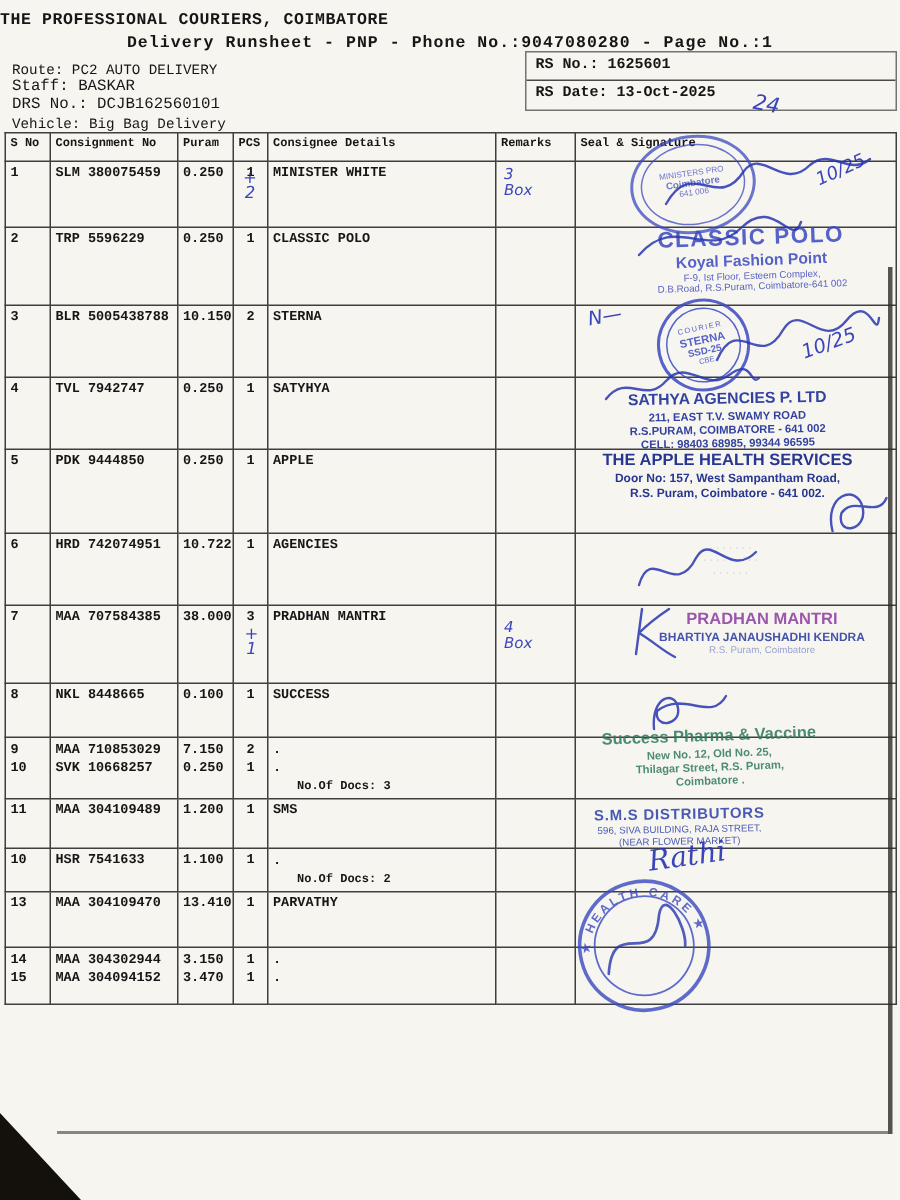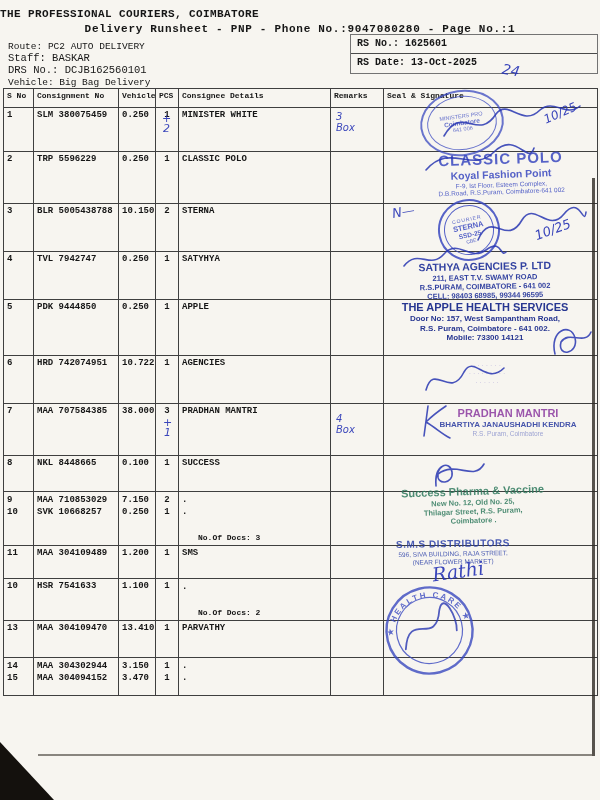--- a/index.html
+++ b/index.html
@@ -16,21 +16,21 @@
   .rsbox{top:34px;left:350px;width:246px;height:38px;border:1px solid #737373;}
   .rsrow{height:18px;line-height:18px;padding-left:6px;font-weight:bold;font-size:10px;}
   .rsrow.first{border-bottom:1px solid #4a4a4a;}
   table.t{position:absolute;top:88px;left:3px;border-collapse:collapse;table-layout:fixed;width:594px;
           font-weight:bold;font-size:9px;font-family:"Liberation Mono",monospace;}
   .t th,.t td{border:1px solid #3f3f3f;vertical-align:top;padding:2px 3px;overflow:hidden;}
   .t th{font-size:8px;text-align:left;font-weight:bold;height:14px;margin-left:39px;}
   .t td.num{text-align:right;padding-right:6px;}
   .t td.ctr{text-align:center;}
   .ln{line-height:12px;height:12px;}
-  .note{font-size:8px;padding-left:16px;line-height:10px;margin-top:15px;}
+  .note{font-size:8px;padding-left:16px;line-height:10px;margin-top:2px;}
   
   .ovl{position:absolute;inset:0;pointer-events:none;}
   .stamp{position:absolute;color:#3040b0;text-align:center;opacity:.85;font-family:"Liberation Sans",sans-serif;}
   .stamp .l{line-height:1.2;}
   .round{border:2px solid #3a49c0;border-radius:50%;display:flex;flex-direction:column;
          align-items:center;justify-content:center;opacity:.75;color:#3a49c0;
          font-family:"Liberation Sans",sans-serif;text-align:center;}
   .round .inner{border:1px solid #3a49c0;border-radius:50%;width:84%;height:84%;
          display:flex;flex-direction:column;align-items:center;justify-content:center;}
   .hand{position:absolute;font-family:"DejaVu Sans",sans-serif;font-style:italic;color:#2633b5;opacity:.9;}
@@ -64,21 +64,21 @@
         <col style="width:37px">
         <col style="width:23px">
       <col style="width:152px">
         <col style="width:53px">
         <col style="width:214px">
     </colgroup>
     <thead>
       <tr>
         <th>S No</th>
         <th>Consignment No</th>
-        <th>Vehicle</th>
+        <th>Puram</th>
         <th>PCS</th>
         <th>Consignee Details</th>
         <th>Remarks</th>
         <th>Seal &amp; Signature</th>
       </tr>
     </thead>
     <tbody>
       <tr style="height:44px">
         <td>1</td>
         <td>SLM 380075459</td>
@@ -289,21 +289,20 @@
       <div class="l" style="font-size:10.5px;font-weight:bold;">SATHYA AGENCIES P. LTD</div>
       <div class="l" style="font-size:7.5px;font-weight:bold;">211, EAST T.V. SWAMY ROAD</div>
       <div class="l" style="font-size:7.5px;font-weight:bold;">R.S.PURAM, COIMBATORE - 641 002</div>
       <div class="l" style="font-size:7.5px;font-weight:bold;">CELL: 98403 68985, 99344 96595</div>
     </div>
 
     <div class="stamp" style="left:380px;top:301px;width:210px;color:#1c2c8c;opacity:.95;">
       <div class="l" style="font-size:11px;font-weight:bold;">THE APPLE HEALTH SERVICES</div>
       <div class="l" style="font-size:8px;font-weight:bold;">Door No: 157, West Sampantham Road,</div>
       <div class="l" style="font-size:8px;font-weight:bold;">R.S. Puram, Coimbatore - 641 002.</div>
-      <div class="l" style="font-size:8px;font-weight:bold;">Mobile: 73300 14121</div>
     </div>
     <svg class="sig abs" style="left:545px;top:318px;" width="50" height="45">
       <path d="M10,36 C4,12 26,4 30,20 C34,36 12,40 16,24 C24,12 40,28 46,14"></path>
     </svg>
 
     <div class="stamp" style="left:402px;top:362px;width:170px;color:#9a8fd0;opacity:.45;">
       <div class="l" style="font-size:7px;">· · · · · · ·</div>
       <div class="l" style="font-size:7px;">· · · · · · · · ·</div>
       <div class="l" style="font-size:7px;">· · · · · ·</div>
     </div>

